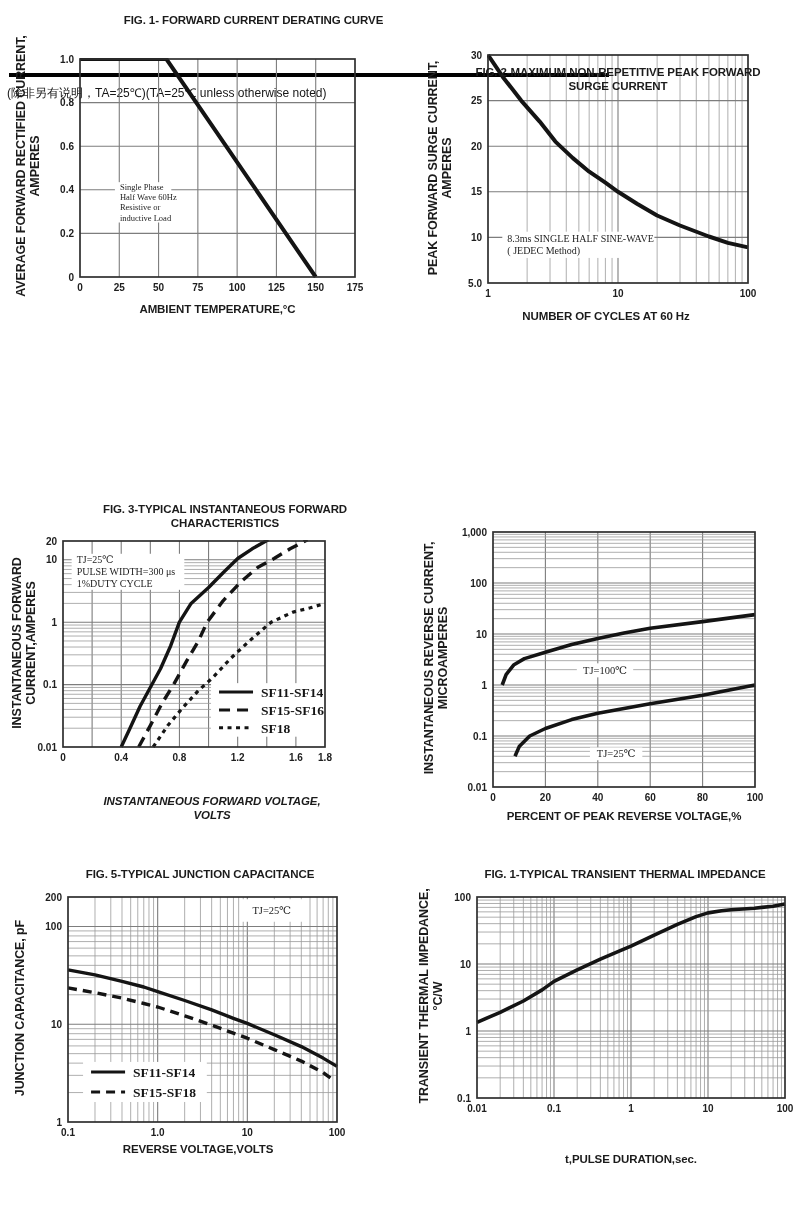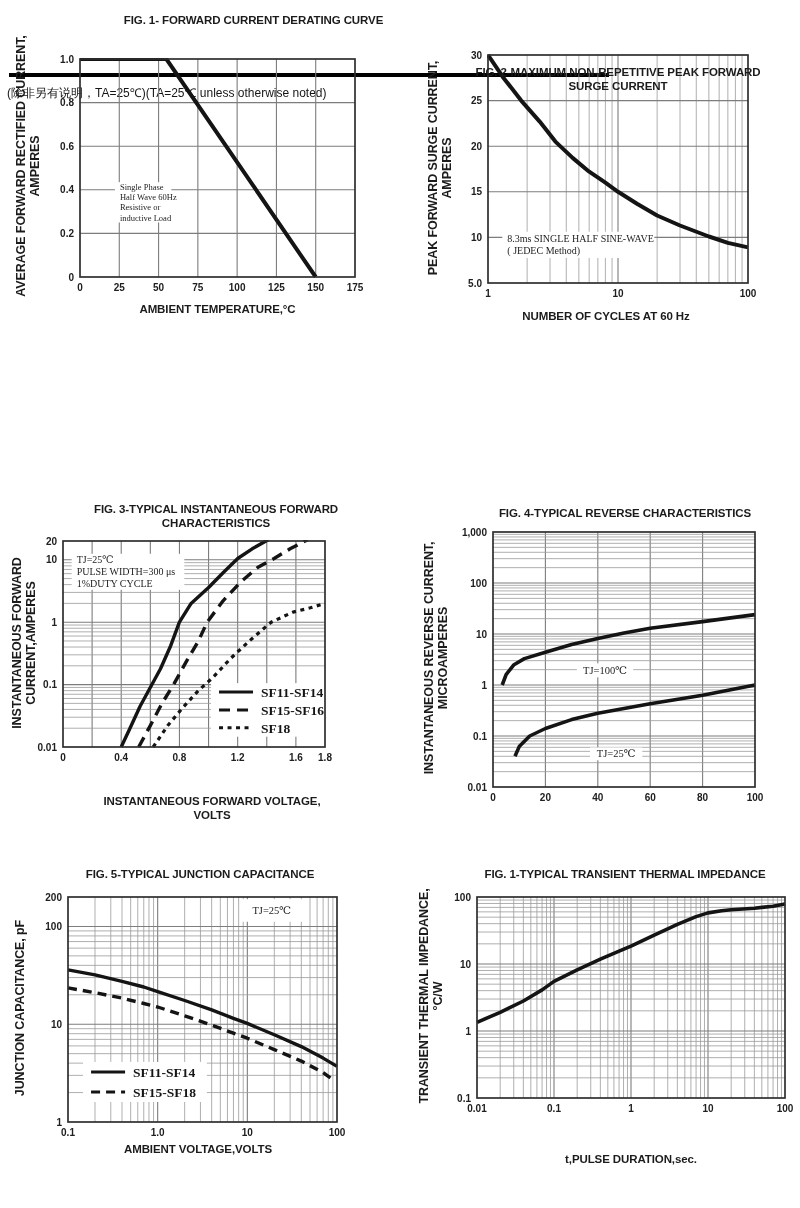--- a/index.html
+++ b/index.html
@@ -17,22 +17,22 @@
   
   #fig1{left:0;top:140;width:400px;height:335px;}
   #fig1 .ctitle{left:80px;top:14px;width:275px;margin-left:36px;}
   #fig1 .xtitle{left:80px;top:303px;width:275px;}
   #fig1 .ylab{left:-132px;top:152px;width:320px;}
   #fig2{left:400px;top:140;width:400px;height:335px;}
   #fig2 .ctitle{left:48px;top:22px;width:340px;margin-top:44px;}
   #fig2 .xtitle{left:76px;top:310px;width:260px;}
   #fig2 .ylab{left:-110px;top:154px;width:300px;}
   #fig3{left:0;top:495px;width:400px;height:360px;}
-  #fig3 .ctitle{left:46px;top:8px;width:340px;}
-  #fig3 .xtitle{left:62px;top:300px;width:300px;}
+  #fig3 .ctitle{left:55px;top:8px;width:340px;}
+  #fig3 .xtitle{left:62px;top:300px;width:300px;font-style:italic;}
   #fig3 .ylab{left:-116px;top:134px;width:280px;}
   #fig4{left:400px;top:495px;width:400px;height:360px;}
   #fig4 .ctitle{left:60px;top:12px;width:330px;}
   #fig4 .xtitle{left:74px;top:315px;width:300px;}
   #fig4 .ylab{left:-114px;top:149px;width:300px;}
   #fig5{left:0;top:855px;width:400px;height:353px;}
   #fig5 .ctitle{left:45px;top:13px;width:310px;}
   #fig5 .xtitle{left:58px;top:288px;width:280px;}
   #fig5 .ylab{left:-120px;top:146px;width:280px;}
   #fig6{left:400px;top:855px;width:400px;height:353px;}
@@ -287,23 +287,23 @@
         <text x="250.2" y="306" fill="#202020" font-family="&quot;Liberation Sans&quot;,sans-serif" font-size="10" font-weight="bold" text-anchor="middle">60</text>
         <text x="302.6" y="306" fill="#202020" font-family="&quot;Liberation Sans&quot;,sans-serif" font-size="10" font-weight="bold" text-anchor="middle">80</text>
         <text x="355" y="306" fill="#202020" font-family="&quot;Liberation Sans&quot;,sans-serif" font-size="10" font-weight="bold" text-anchor="middle">100</text>
         <text x="87" y="40.5" fill="#202020" font-family="&quot;Liberation Sans&quot;,sans-serif" font-size="10" font-weight="bold" text-anchor="end">1,000</text>
         <text x="87" y="91.5" fill="#202020" font-family="&quot;Liberation Sans&quot;,sans-serif" font-size="10" font-weight="bold" text-anchor="end">100</text>
         <text x="87" y="142.5" fill="#202020" font-family="&quot;Liberation Sans&quot;,sans-serif" font-size="10" font-weight="bold" text-anchor="end">10</text>
         <text x="87" y="193.5" fill="#202020" font-family="&quot;Liberation Sans&quot;,sans-serif" font-size="10" font-weight="bold" text-anchor="end">1</text>
         <text x="87" y="244.5" fill="#202020" font-family="&quot;Liberation Sans&quot;,sans-serif" font-size="10" font-weight="bold" text-anchor="end">0.1</text>
         <text x="87" y="295.5" fill="#202020" font-family="&quot;Liberation Sans&quot;,sans-serif" font-size="10" font-weight="bold" text-anchor="end">0.01</text>
       </svg>
-    <div class="ctitle">FIG. 4-TYPICAL REVERSE CHARACTERISTICS</div>
     <div class="ylab">INSTANTANEOUS REVERSE CURRENT,
 MICROAMPERES</div>
+    <div class="xtitle">PERCENT OF PEAK REVERSE VOLTAGE,%</div>
   </div>
 
   <div class="panel" id="fig5">
     <svg class="plot" width="400" height="353">
         <line x1="94.9923562778703" y1="42" x2="94.9923562778703" y2="267" stroke="#9b9b9b" stroke-width="0.8"></line>
         <line x1="110.78187250652971" y1="42" x2="110.78187250652971" y2="267" stroke="#9b9b9b" stroke-width="0.8"></line>
         <line x1="121.98471255574063" y1="42" x2="121.98471255574063" y2="267" stroke="#9b9b9b" stroke-width="0.8"></line>
         <line x1="130.67431038879633" y1="42" x2="130.67431038879633" y2="267" stroke="#9b9b9b" stroke-width="0.8"></line>
         <line x1="137.77422878440004" y1="42" x2="137.77422878440004" y2="267" stroke="#9b9b9b" stroke-width="0.8"></line>
         <line x1="143.7771242546117" y1="42" x2="143.7771242546117" y2="267" stroke="#9b9b9b" stroke-width="0.8"></line>
@@ -364,21 +364,21 @@
         <text x="157.66666666666663" y="281" fill="#202020" font-family="&quot;Liberation Sans&quot;,sans-serif" font-size="10" font-weight="bold" text-anchor="middle">1.0</text>
         <text x="247.33333333333331" y="281" fill="#202020" font-family="&quot;Liberation Sans&quot;,sans-serif" font-size="10" font-weight="bold" text-anchor="middle">10</text>
         <text x="337" y="281" fill="#202020" font-family="&quot;Liberation Sans&quot;,sans-serif" font-size="10" font-weight="bold" text-anchor="middle">100</text>
         <text x="62" y="45.5" fill="#202020" font-family="&quot;Liberation Sans&quot;,sans-serif" font-size="10" font-weight="bold" text-anchor="end">200</text>
         <text x="62" y="74.93540464575784" fill="#202020" font-family="&quot;Liberation Sans&quot;,sans-serif" font-size="10" font-weight="bold" text-anchor="end">100</text>
         <text x="62" y="172.71770232287892" fill="#202020" font-family="&quot;Liberation Sans&quot;,sans-serif" font-size="10" font-weight="bold" text-anchor="end">10</text>
         <text x="62" y="270.5" fill="#202020" font-family="&quot;Liberation Sans&quot;,sans-serif" font-size="10" font-weight="bold" text-anchor="end">1</text>
       </svg>
     <div class="ctitle">FIG. 5-TYPICAL JUNCTION CAPACITANCE</div>
     <div class="ylab">JUNCTION CAPACITANCE, pF</div>
-    <div class="xtitle">AMBIENT VOLTAGE,VOLTS</div>
+    <div class="xtitle">REVERSE VOLTAGE,VOLTS</div>
   </div>
 
   <div class="panel" id="fig6">
     <svg class="plot" width="400" height="353">
         <line x1="100.17930966612654" y1="42" x2="100.17930966612654" y2="243" stroke="#9b9b9b" stroke-width="0.8"></line>
         <line x1="113.73833661341399" y1="42" x2="113.73833661341399" y2="243" stroke="#9b9b9b" stroke-width="0.8"></line>
         <line x1="123.35861933225308" y1="42" x2="123.35861933225308" y2="243" stroke="#9b9b9b" stroke-width="0.8"></line>
         <line x1="130.82069033387344" y1="42" x2="130.82069033387344" y2="243" stroke="#9b9b9b" stroke-width="0.8"></line>
         <line x1="136.91764627954052" y1="42" x2="136.91764627954052" y2="243" stroke="#9b9b9b" stroke-width="0.8"></line>
         <line x1="142.07254908109775" y1="42" x2="142.07254908109775" y2="243" stroke="#9b9b9b" stroke-width="0.8"></line>

